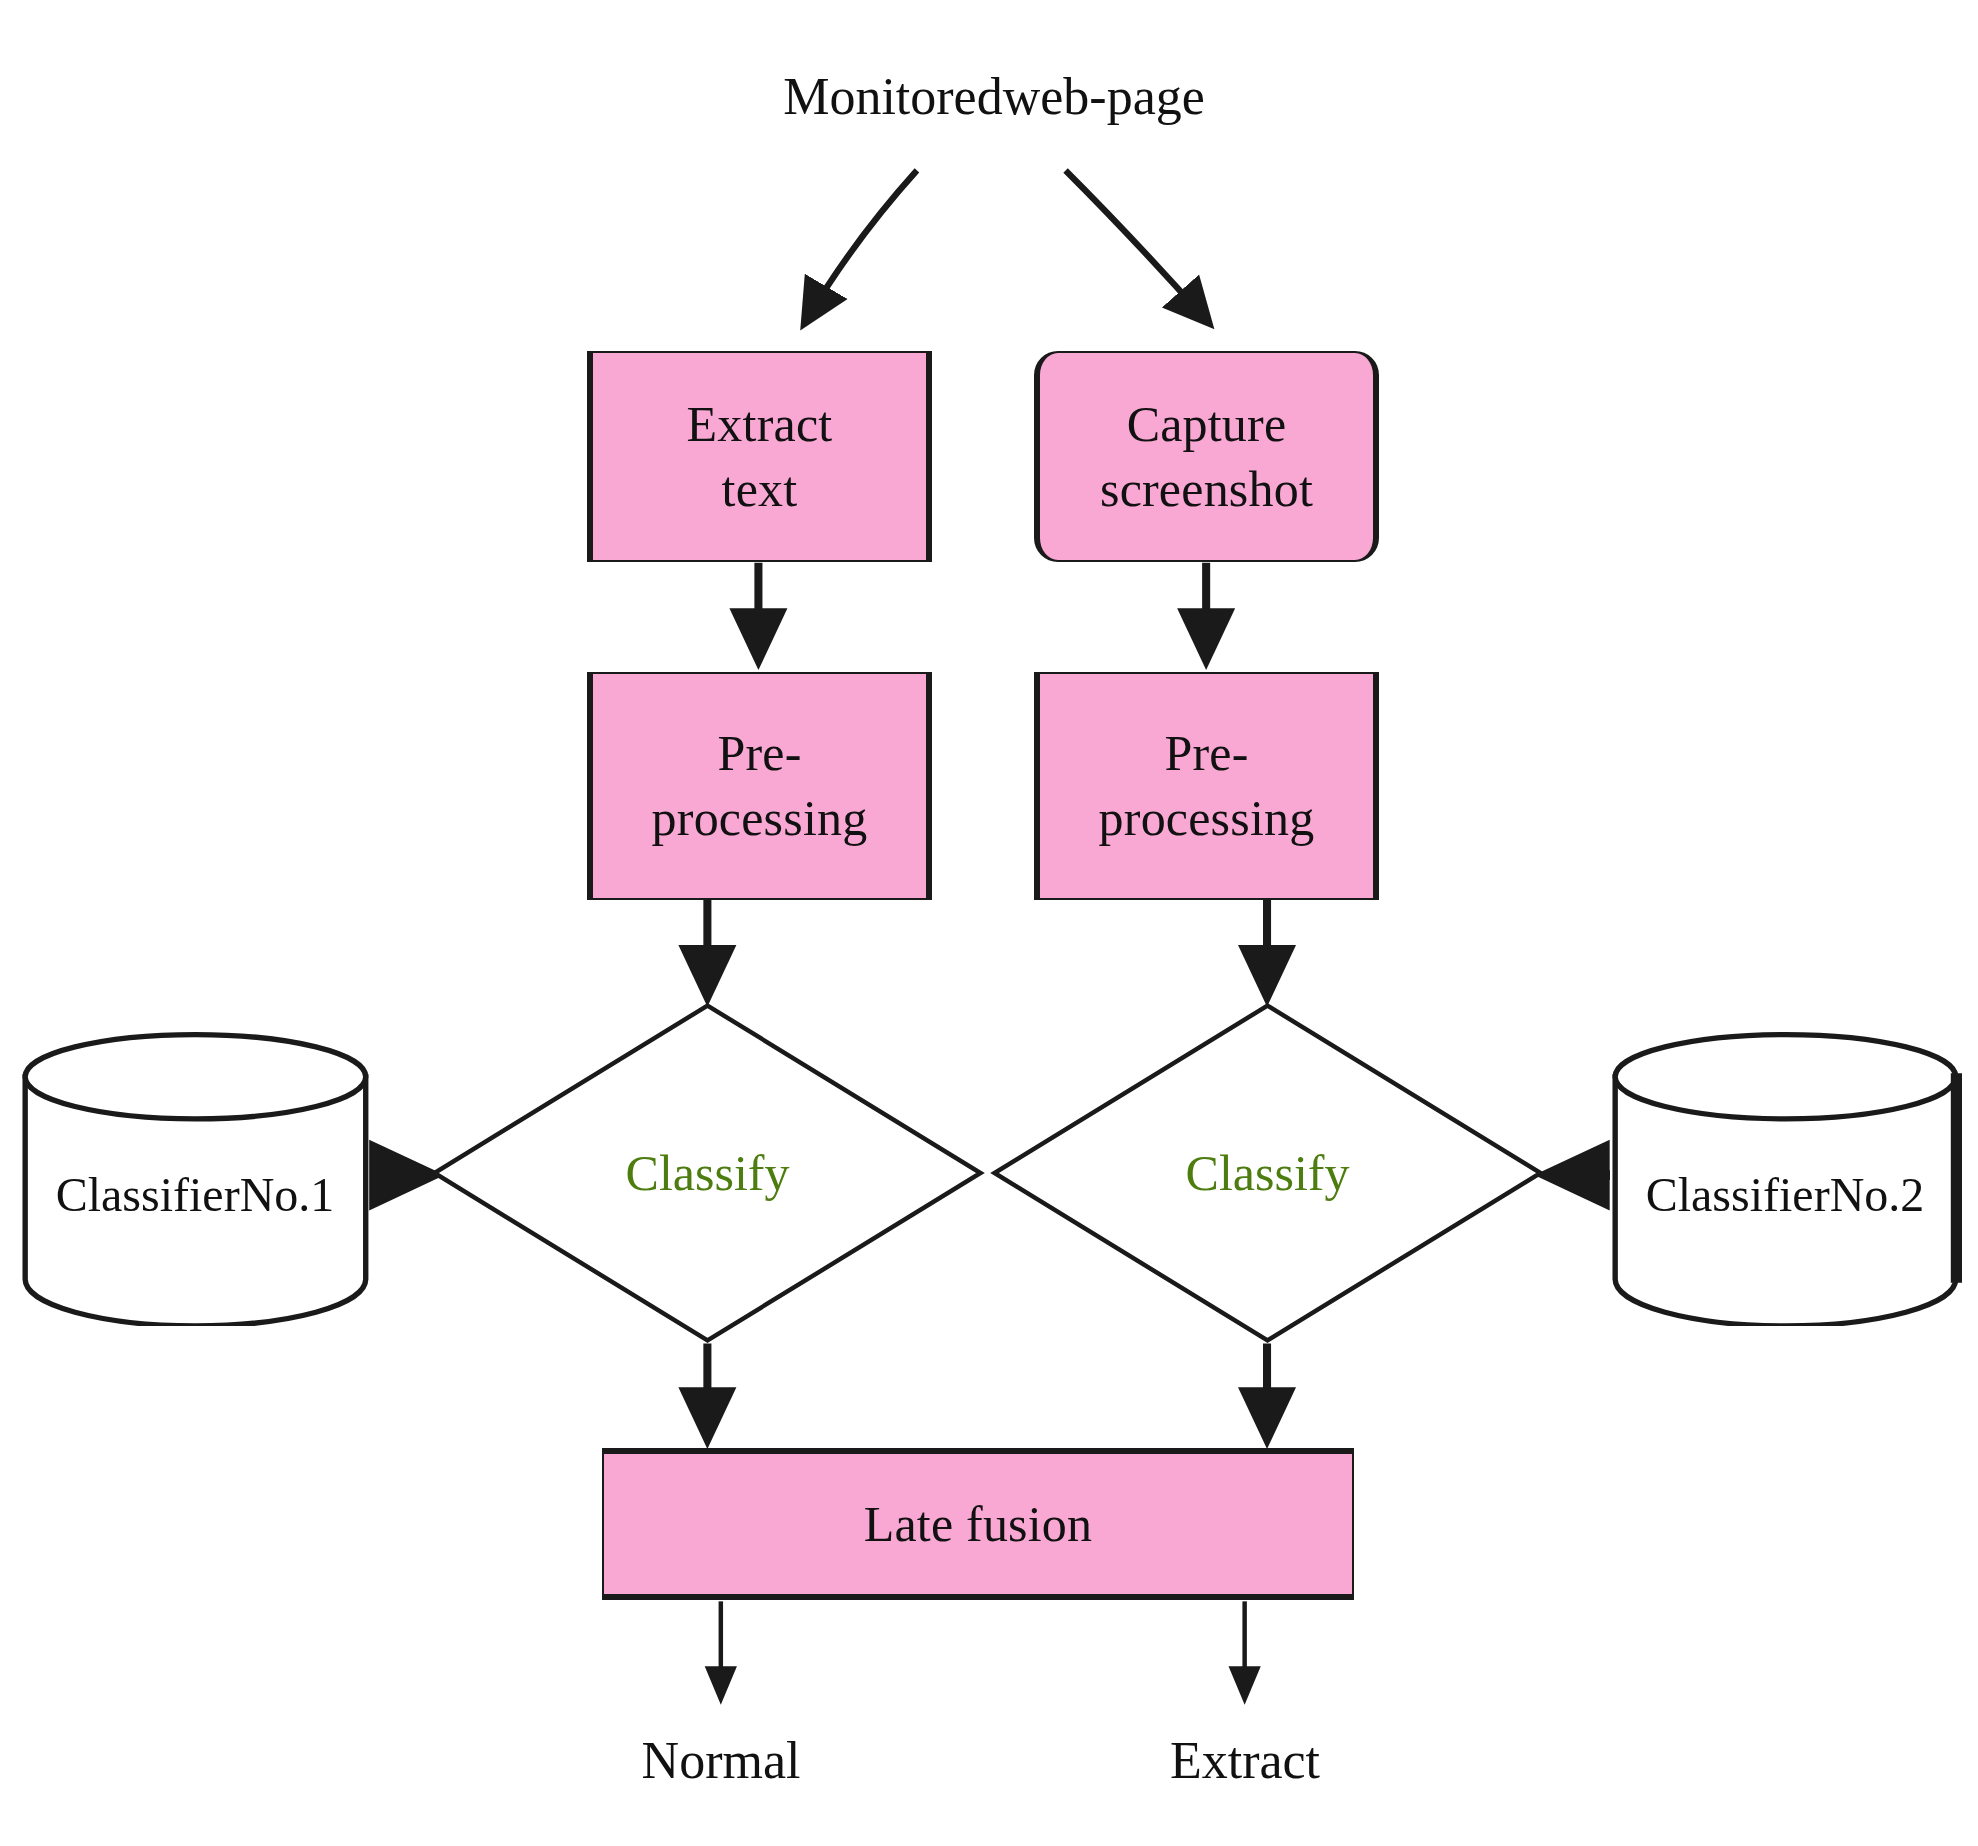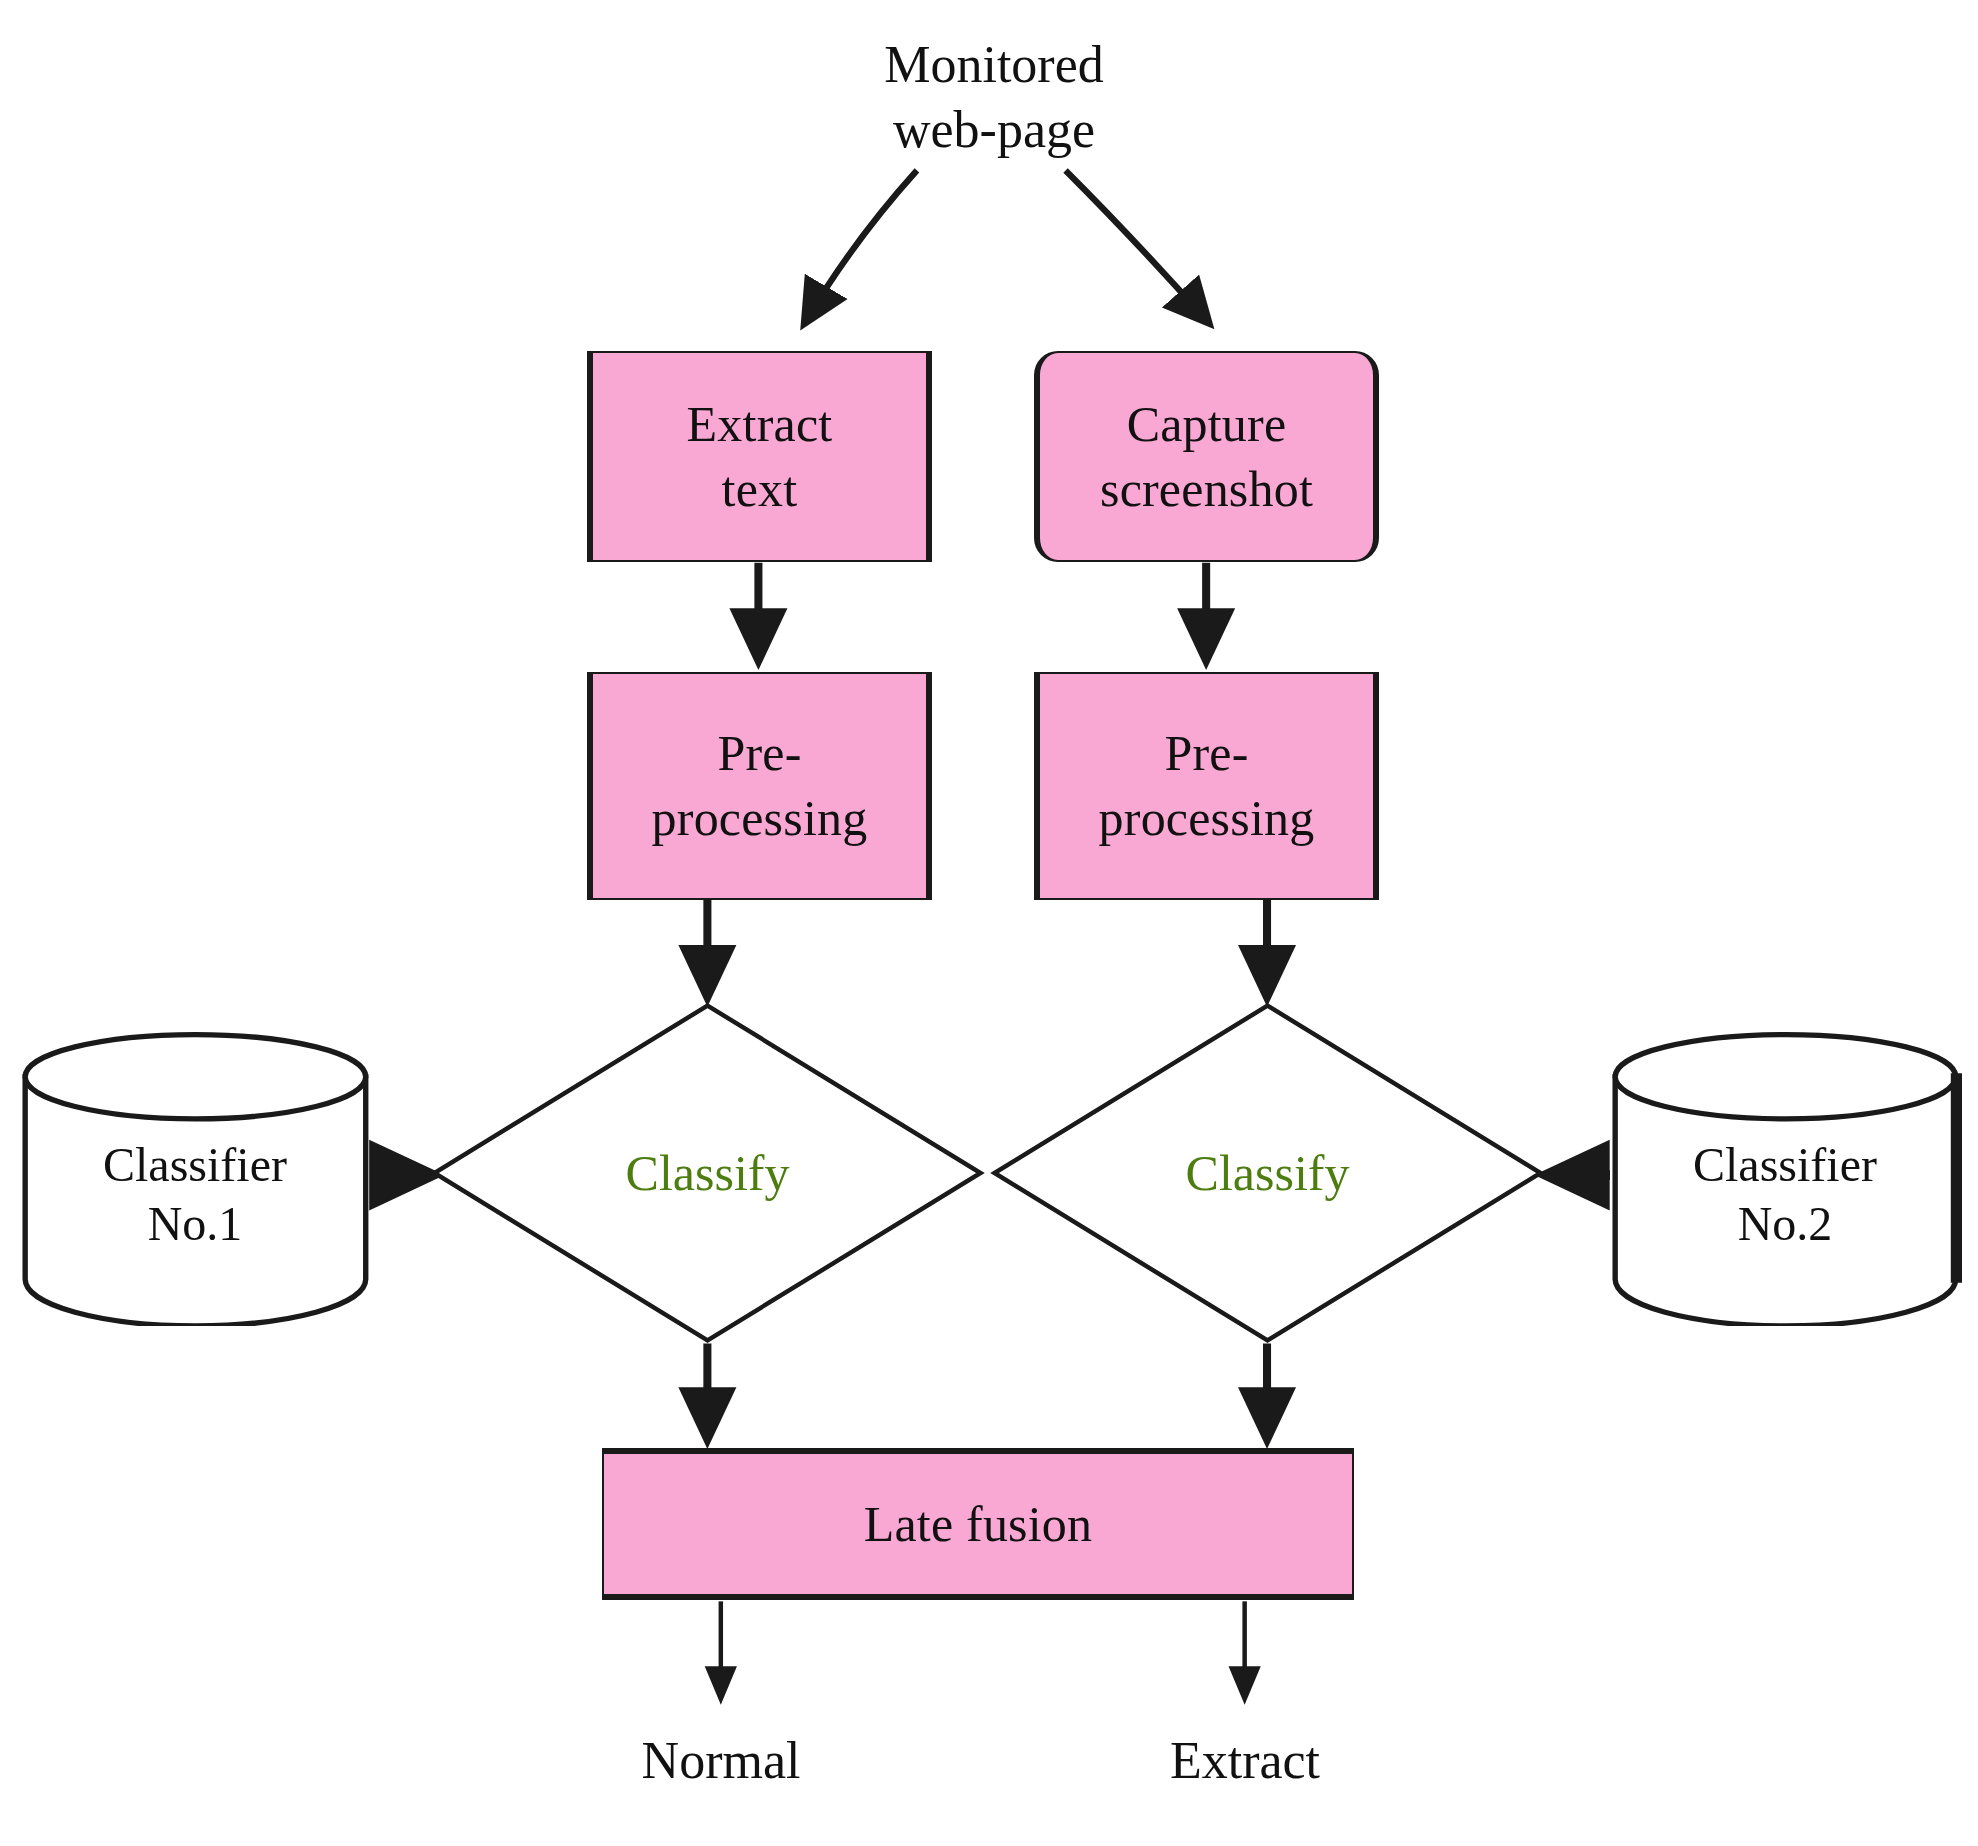--- a/index.html
+++ b/index.html
@@ -19,21 +19,21 @@
   .freetext{position:absolute;display:flex;align-items:center;justify-content:center;text-align:center;line-height:1.25;font-size:52px;color:#111;}
 
   
   .diamond{position:absolute;}
   .diamond svg{display:block;}
   .diamond .dlabel{position:absolute;left:0;top:0;width:100%;height:100%;display:flex;align-items:center;justify-content:center;font-size:50px;color:#4d7c0f;text-align:center;}
 
   
   .cyl{position:absolute;}
   .cyl svg{display:block;}
-  .cyl .clabel{position:absolute;left:0;top:0;width:100%;height:100%;display:flex;align-items:center;justify-content:center;flex-direction:column;font-size:48px;line-height:1.22;color:#111;padding-top:34px;box-sizing:border-box;}
+  .cyl .clabel{position:absolute;left:0;top:0;width:100%;height:100%;display:flex;align-items:center;justify-content:center;flex-direction:row;font-size:48px;line-height:1.22;color:#111;padding-top:34px;box-sizing:border-box;}
 
   
   #edges{position:absolute;left:0;top:0;width:1978px;height:1847px;pointer-events:none;}
 </style>
 </head>
 <body>
 
 <div id="stage">
 
   <svg id="edges" viewBox="0 0 2209 2062" width="1978" height="1847" aria-hidden="true">
@@ -91,21 +91,21 @@
 
     <g>
       <line x1="805" y1="1788" x2="805" y2="1896" stroke="#1a1a1a" stroke-width="5" marker-end="url(#arrowThin)"></line>
     </g>
 
     <g>
       <line x1="1390" y1="1788" x2="1390" y2="1896" stroke="#1a1a1a" stroke-width="5" marker-end="url(#arrowThin)"></line>
     </g>
   </svg>
 
-  <div class="freetext" style="left:743px;top:25px;width:502px;height:143px;flex-direction:column;">
+  <div class="freetext" style="left:743px;top:25px;width:502px;height:143px;">
     <div>Monitored</div>
     <div>web-page</div>
   </div>
 
   <div class="node box heavy-v" style="left:587px;top:351px;width:345px;height:211px;">
     <div class="box-label">
       <div>Extract</div>
       <div>text</div>
     </div>
   </div>

